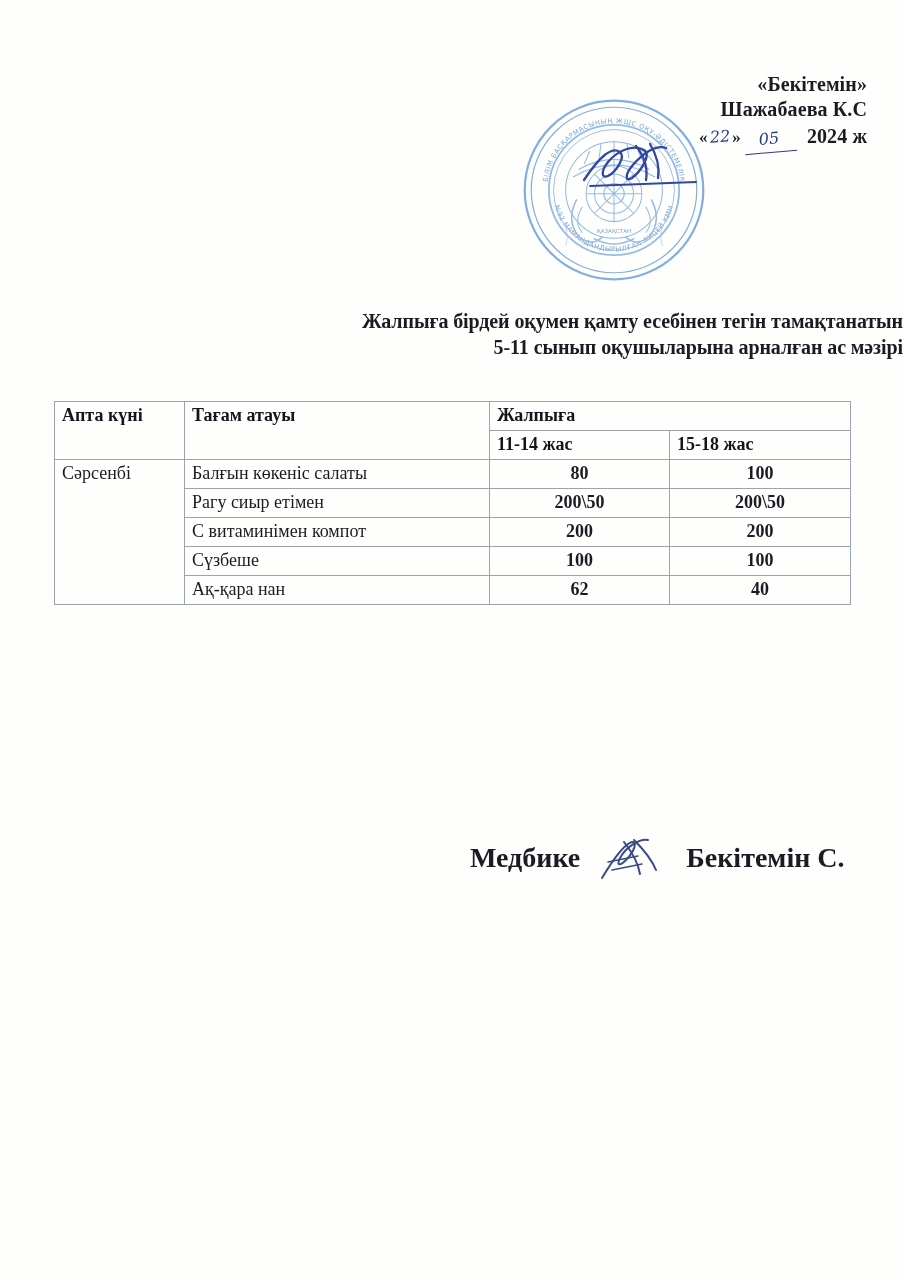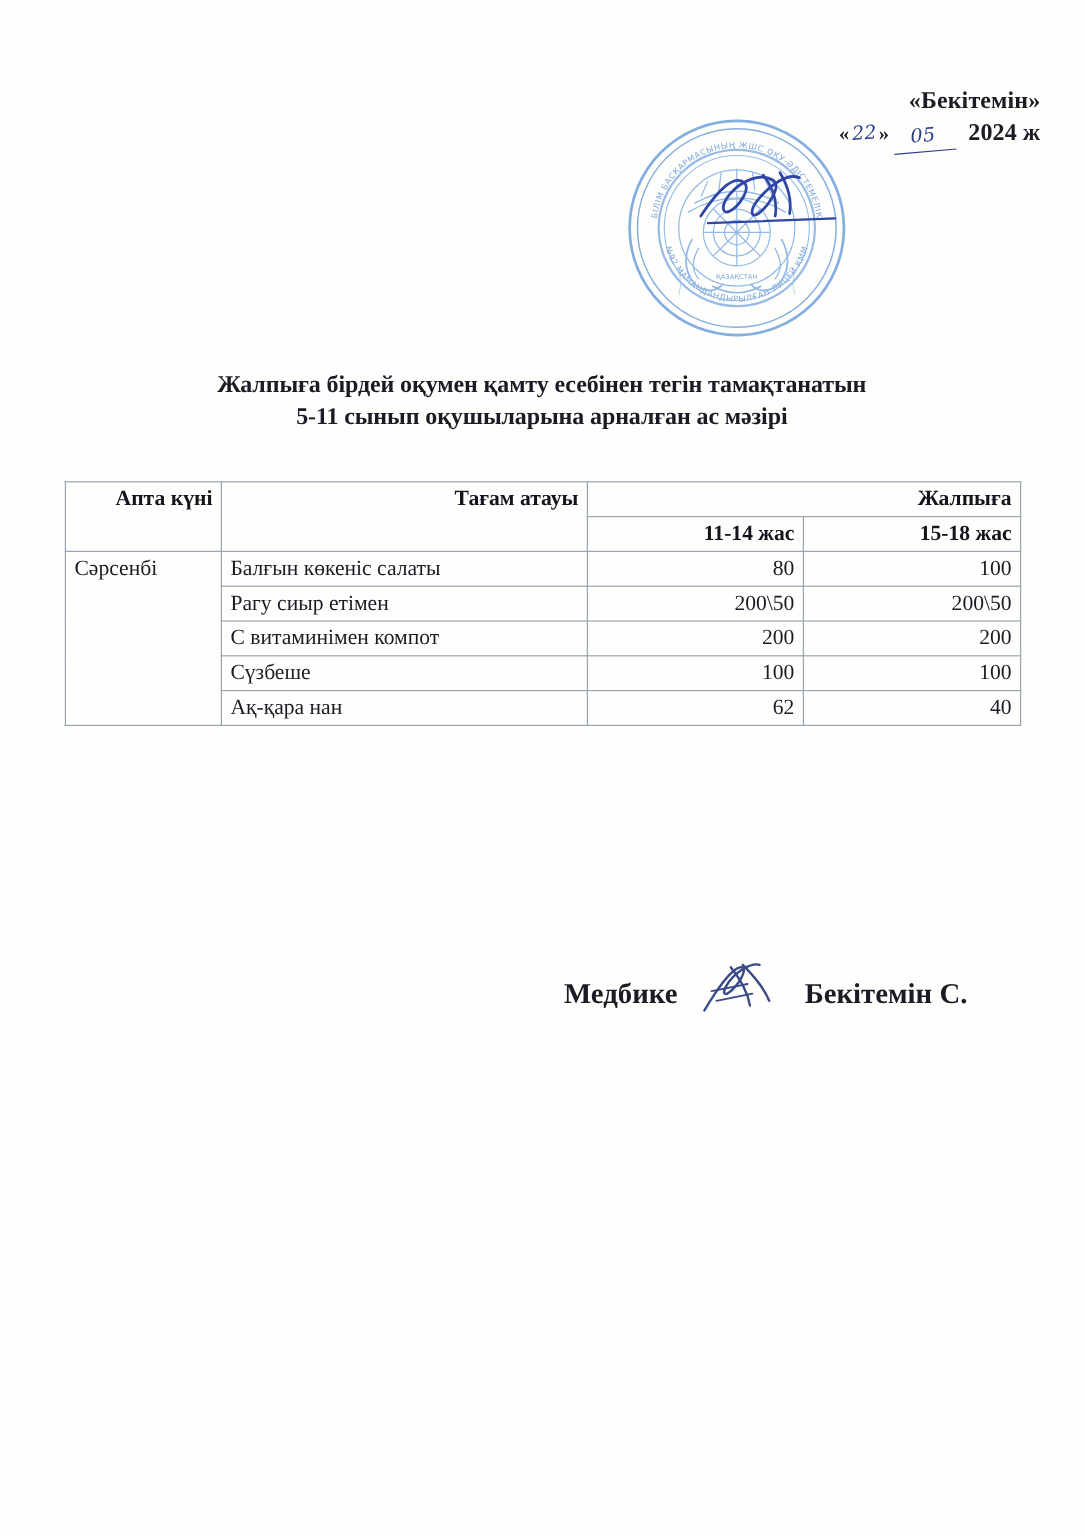--- a/index.html
+++ b/index.html
@@ -100,21 +100,21 @@
     z-index: 5;
     pointer-events: none;
   }
 
   
   .doc-title {
     position: absolute;
     top: 308px;
     left: 0;
     width: 903px;
-    text-align: center;
+    text-align: right;
     font-weight: bold;
     font-size: 20px;
     line-height: 26px;
     letter-spacing: -0.1px;
   }
   .doc-title .t-line {
     display: block;
     white-space: nowrap;
   }
 
@@ -134,21 +134,21 @@
   table.menu-table td {
     border: 1px solid #9aa3b0;
     padding: 2px 7px;
     vertical-align: top;
     font-size: 18px;
     line-height: 22px;
     height: 24px;
   }
   table.menu-table th {
     font-weight: bold;
-    text-align: right;
+    text-align: left;
     color: #14141c;
   }
   .col-day    { width: 130px; }
   .col-dish   { width: 305px; }
   .col-age1   { width: 180px; }
   .col-age2   { width: 181px; }
 
   th.th-day, th.th-dish {
     vertical-align: middle;
   }
@@ -166,34 +166,34 @@
     vertical-align: top;
     padding-top: 3px;
     font-size: 19px;
   }
   td.cell-dish {
     text-align: left;
     font-weight: normal;
     padding-left: 9px;
   }
   td.cell-amt {
-    text-align: right;
+    text-align: center;
     padding-left: 10px;
-    font-weight: normal;
+    font-weight: bold;
   }
 
   
   .nurse-block {
     position: absolute;
     left: 470px;
-    top: 806px;
+    top: 842px;
     display: flex;
-    align-items: center;
-    font-weight: bold;
-    font-size: 24px;
+    align-items: flex-start;
+    font-weight: bold;
+    font-size: 28px;
     z-index: 3;
   }
   .nurse-role { white-space: nowrap; }
   .nurse-sig {
     width: 86px;
     height: 46px;
     margin: 0 6px 0 14px;
     position: relative;
     top: -6px;
   }
@@ -257,20 +257,21 @@
     <g fill="none" stroke="#2f46a4" stroke-width="2.3" stroke-linecap="round">
       <path d="M6,44 C22,20 34,10 42,16 C48,21 38,36 30,40 C24,43 22,36 30,26 C40,14 56,8 66,14 C74,19 62,36 54,42 C48,46 46,40 54,30 C64,18 78,8 88,12"></path>
       <path d="M58,10 C66,20 70,32 68,44"></path>
       <path d="M72,8 C78,18 82,30 80,42"></path>
       <path d="M12,50 L118,46" stroke-width="1.9"></path>
     </g>
   </svg>
 
   <div class="approval-block">
     <div class="approval-line">«Бекітемін»</div>
+    <div class="approval-line">Шажабаева К.С</div>
     <div class="date-line">
       <span class="date-quote">«</span>
       <span class="hand-day">22</span>
       <span class="date-quote">»</span>
       <span class="hand-month">05</span>
       <span class="date-year">2024 ж</span>
     </div>
   </div>
 
   <div class="doc-title">

